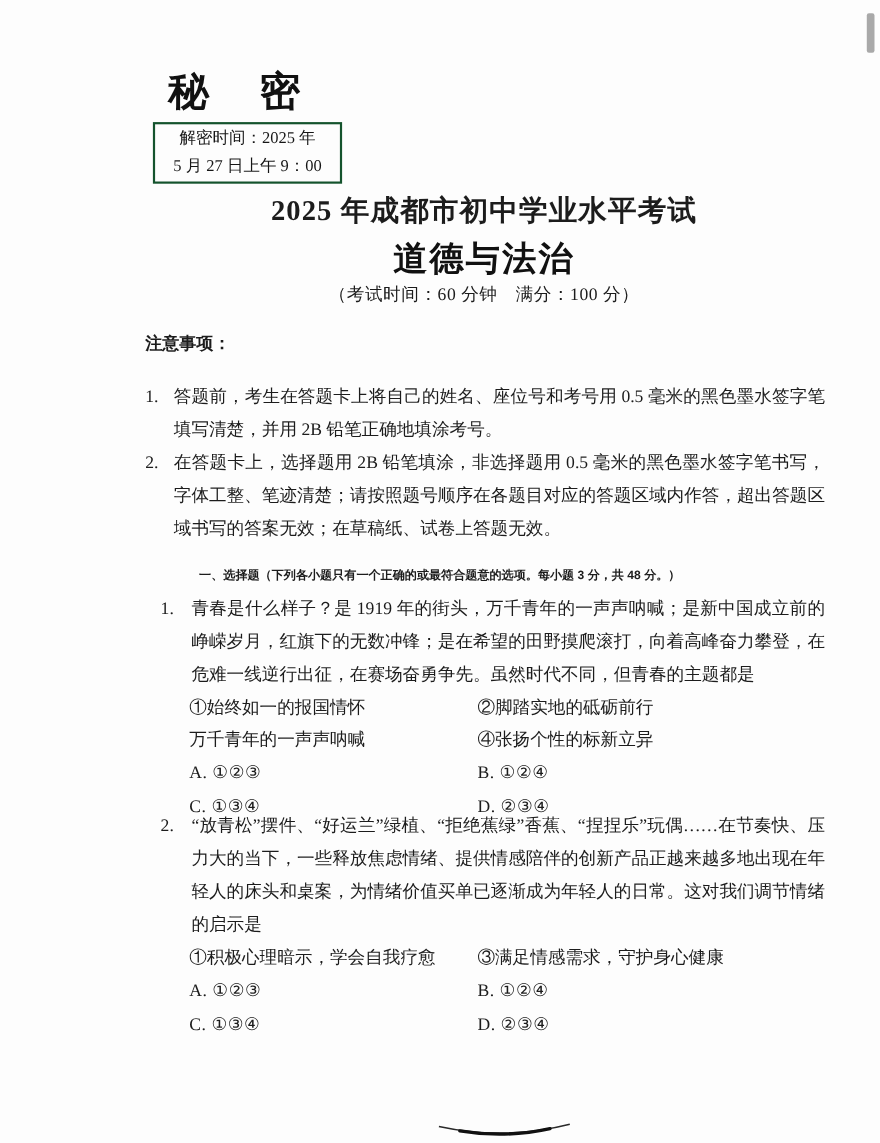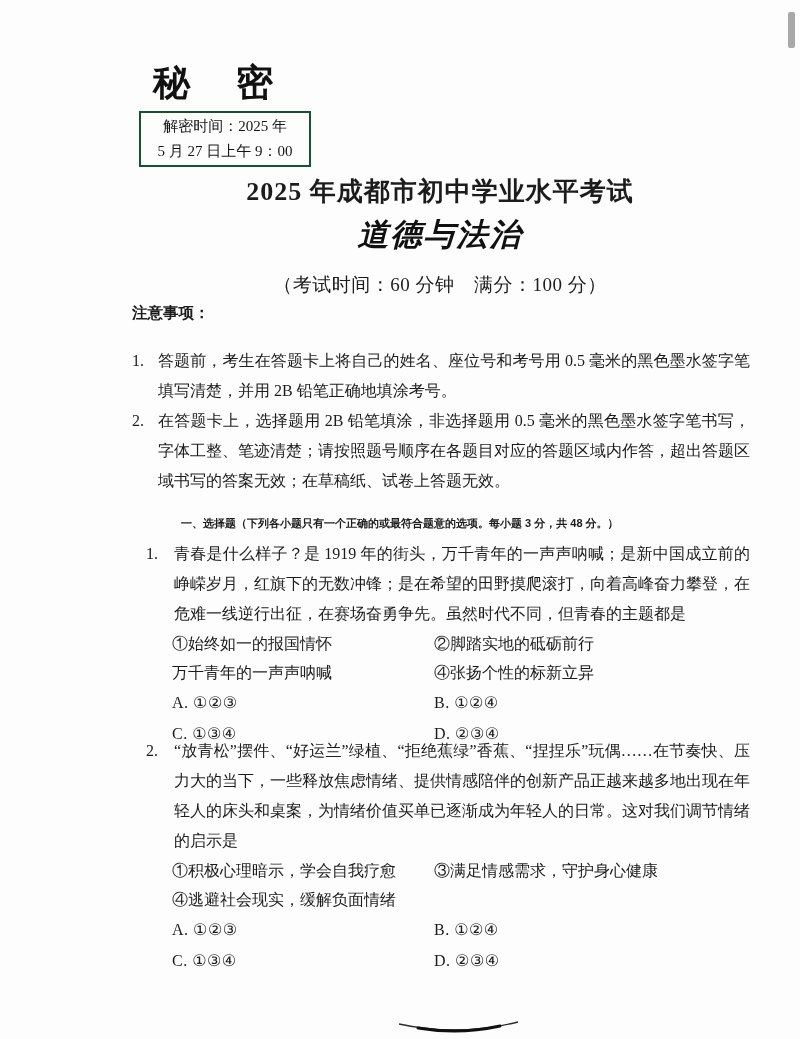--- a/index.html
+++ b/index.html
@@ -49,25 +49,24 @@
     font-weight: 600;
     letter-spacing: 1px;
   }
   .subject-title {
     top: 214px;
     font-family: "Liberation Sans", sans-serif;
     font-size: 31px;
     font-weight: bold;
     letter-spacing: 2px;
     color: #111;
-    font-style: italic;
   }
   .exam-info {
-    top: 272px;
-    font-size: 19px;
+    top: 258px;
+    font-size: 16px;
     letter-spacing: 0.5px;
   }
   .notice {
     left: 132px; top: 298px;
     width: 618px;
     font-size: 16px;
     line-height: 30px;
   }
   .notice-heading {
     font-weight: bold;
@@ -195,21 +194,20 @@
   </div>
 
   <div class="abs question q2">
     <div class="q-head">
       <span class="num">2.</span>
       <div class="stem">“放青松”摆件、“好运兰”绿植、“拒绝蕉绿”香蕉、“捏捏乐”玩偶……在节奏快、压力大的当下，一些释放焦虑情绪、提供情感陪伴的创新产品正越来越多地出现在年轻人的床头和桌案，为情绪价值买单已逐渐成为年轻人的日常。这对我们调节情绪的启示是</div>
     </div>
     <div class="opt-grid">
       <div>①积极心理暗示，学会自我疗愈</div>
       <div>③满足情感需求，守护身心健康</div>
-      <div>④逃避社会现实，缓解负面情绪</div>
     </div>
     <div class="choice-grid">
       <div>A.  ①②③</div>
       <div>B.  ①②④</div>
       <div>C.  ①③④</div>
       <div>D.  ②③④</div>
     </div>
   </div>
 
 

